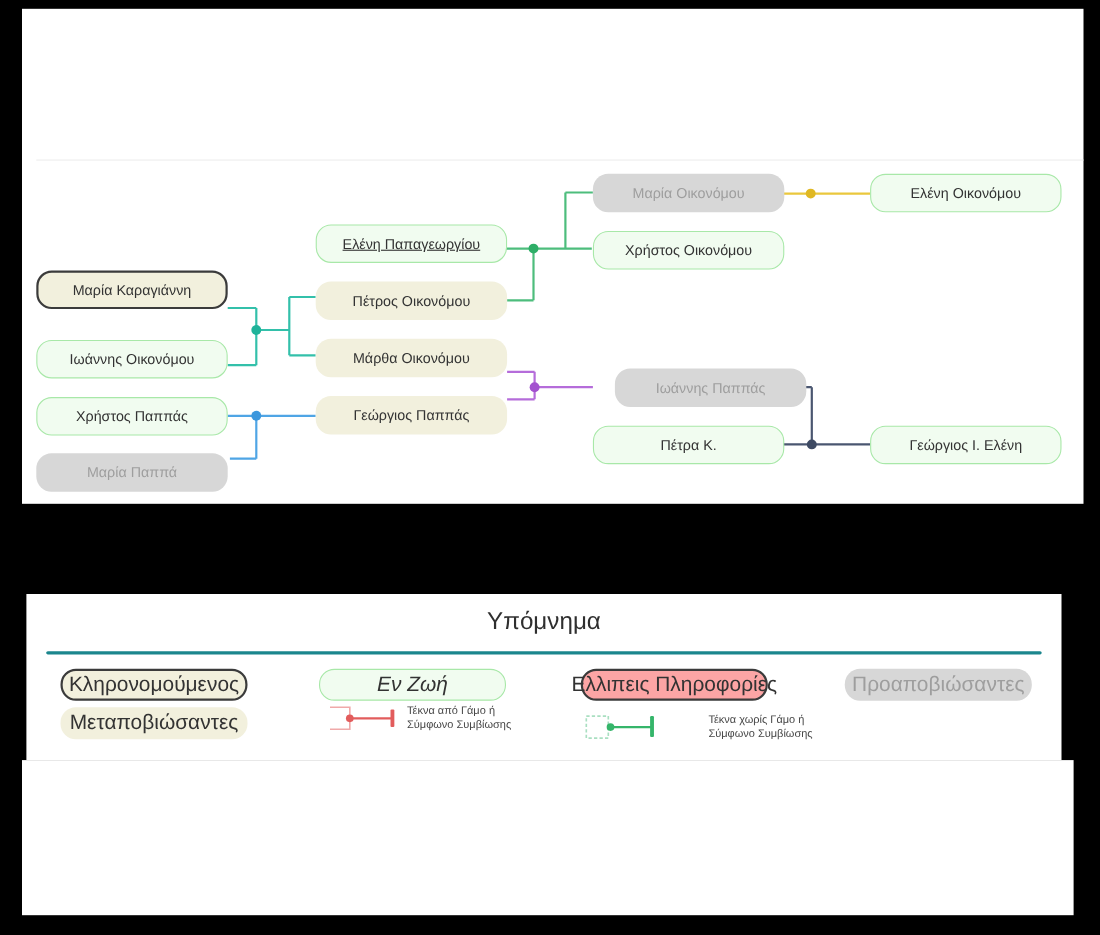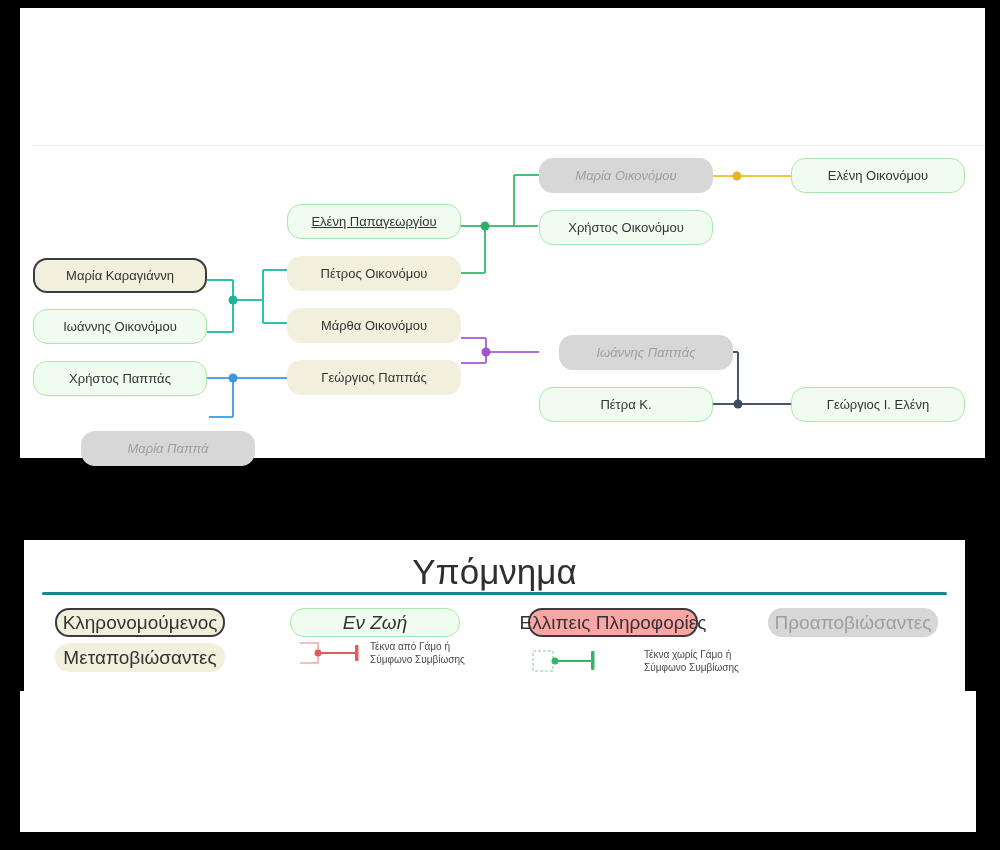--- a/index.html
+++ b/index.html
@@ -12,27 +12,27 @@
   #tree-divider{position:absolute;left:13px;right:0;top:137px;height:1px;background:var(--panel-divider);}
   #connector-svg{position:absolute;left:0;top:0;width:965px;height:450px;}
   .node{
     position:absolute;width:174px;height:35px;border-radius:14px;
     display:flex;align-items:center;justify-content:center;
     font-size:13px;color:var(--node-text);box-sizing:border-box;white-space:nowrap;
   }
   .node.alive{background:var(--alive-bg);border:1.5px solid var(--alive-border);}
   .node.deceased{background:var(--beige-bg);}
   .node.probate{background:var(--beige-bg);border:2px solid var(--dark-border);}
-  .node.predeceased{background:var(--gray-bg);color:var(--gray-text);font-style:italic;}
+  .node.predeceased{background:var(--gray-bg);color:var(--gray-text);}
 
   #legend-upper{left:24px;top:540px;width:941px;height:151px;}
   #legend-lower{left:20px;top:691px;width:956px;height:141px;}
   #legend-title{
     position:absolute;left:0;top:12px;width:100%;text-align:center;
-    font-size:35px;color:var(--title-text);
+    font-size:22px;color:var(--title-text);
   }
   #legend-divider{position:absolute;left:18px;top:52px;width:905px;height:3px;background:var(--teal-divider);border-radius:2px;}
   .chip{
     position:absolute;width:170px;height:29px;border-radius:14px;
     display:flex;align-items:center;justify-content:center;
     font-size:19px;color:var(--node-text);box-sizing:border-box;white-space:nowrap;
   }
   .chip.alive{background:var(--alive-bg);border:1.5px solid var(--alive-border);font-style:italic;}
   .chip.deceased{background:var(--beige-bg);}
   .chip.probate{background:var(--beige-bg);border:2px solid var(--dark-border);}
@@ -91,24 +91,24 @@
         <circle cx="466" cy="344" r="4.5" fill="#a352cf"></circle>
       </g>
       <g>
         <line x1="692" y1="344" x2="718" y2="344" stroke="#4a5670" stroke-width="2"></line>
         <line x1="718" y1="344" x2="718" y2="396" stroke="#4a5670" stroke-width="2"></line>
         <line x1="692" y1="396" x2="771" y2="396" stroke="#4a5670" stroke-width="2"></line>
         <circle cx="718" cy="396" r="4.5" fill="#3e4a63"></circle>
       </g>
     </svg>
   <div>
-      <div class="node probate" style="left: 13px; top: 250px; text-align: center;">Μαρία Καραγιάννη</div>
+      <div class="node probate" style="left: 13px; top: 238px; text-align: center;">Μαρία Καραγιάννη</div>
       <div class="node alive" style="left: 13px; top: 301px;">Ιωάννης Οικονόμου</div>
       <div class="node alive" style="left: 13px; top: 353px;">Χρήστος Παππάς</div>
-      <div class="node predeceased" style="left: 13px; top: 423px; margin-left: 48px;">Μαρία Παππά</div>
+      <div class="node predeceased" style="left: 13px; top: 404px;">Μαρία Παππά</div>
       <div class="node alive" style="left: 267px; top: 196px; text-decoration: underline;">Ελένη Παπαγεωργίου</div>
       <div class="node deceased" style="left: 267px; top: 248px;">Πέτρος Οικονόμου</div>
       <div class="node deceased" style="left: 267px; top: 300px;">Μάρθα Οικονόμου</div>
       <div class="node deceased" style="left: 267px; top: 352px;">Γεώργιος Παππάς</div>
       <div class="node predeceased" style="left: 519px; top: 150px;">Μαρία Οικονόμου</div>
       <div class="node alive" style="left: 519px; top: 202px;">Χρήστος Οικονόμου</div>
       <div class="node predeceased" style="left: 519px; top: 327px; margin-left: 20px;">Ιωάννης Παππάς</div>
       <div class="node alive" style="left: 519px; top: 379px;">Πέτρα Κ.</div>
       <div class="node alive" style="left: 771px; top: 150px;">Ελένη Οικονόμου</div>
       <div class="node alive" style="left: 771px; top: 379px;">Γεώργιος Ι. Ελένη</div>

